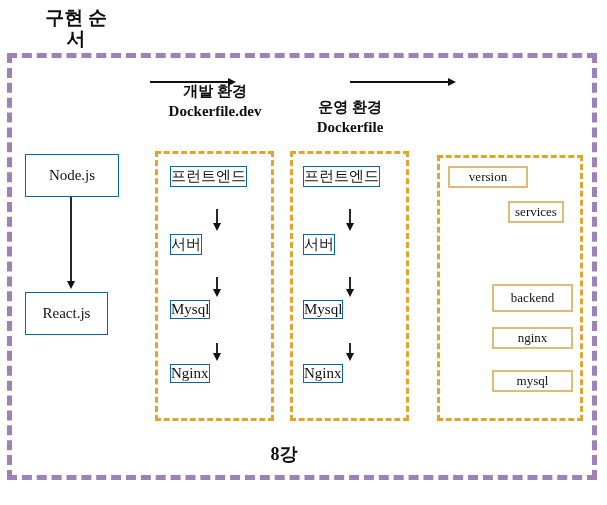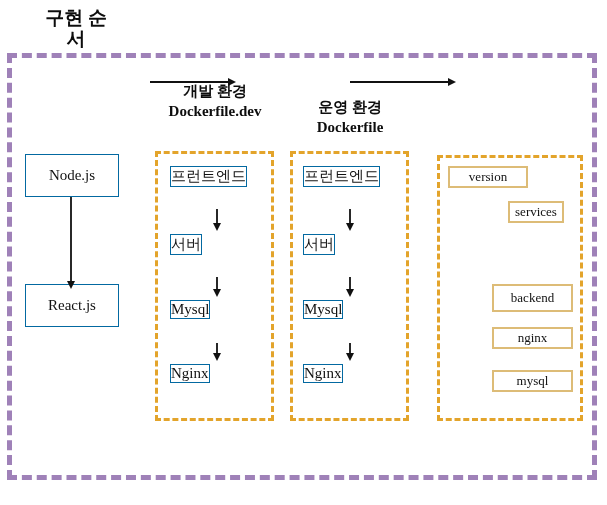--- a/index.html
+++ b/index.html
@@ -34,21 +34,21 @@
   }
   .sub-dev{left:153px;top:81px;width:124px;}
   .sub-prod{left:288px;top:97px;width:124px;}
 
   .flow-box{
     display:flex;align-items:center;justify-content:center;
     background:#ffffff;border:1px solid #0369a1;
     font-size:15px;color:#111;box-sizing:border-box;
   }
   .node-js{left:25px;top:154px;width:94px;height:43px;}
-  .react-js{left:25px;top:284px;width:94px;height:43px;}
+  .react-js{left:25px;top:292px;width:83px;height:43px;}
 
   .dashed-container{
     border:3px dashed #E3A42B;box-sizing:border-box;background:transparent;
   }
   .dev-container{left:155px;top:151px;width:119px;height:270px;}
   .prod-container{left:290px;top:151px;width:119px;height:270px;}
   .compose-container{left:437px;top:155px;width:146px;height:266px;}
   .col-b1{left:170px;top:166px;}
   .col-b2{left:170px;top:234px;}
   .col-b3{left:170px;top:300px;}
@@ -108,20 +108,21 @@
   <div class="abs flow-box col2-b3">Mysql</div>
   <div class="abs flow-box col2-b4">Nginx</div>
 
   <div class="abs dashed-container compose-container"></div>
   <div class="key-box key-version">version</div>
   <div class="key-box key-services">services</div>
   <div class="key-box key-backend">backend</div>
   <div class="key-box key-nginx">nginx</div>
   <div class="key-box key-mysql">mysql</div>
 
+  <div class="abs footer-label center">8강</div>
 
   <svg class="abs arrows" viewBox="0 0 607 505" xmlns="http://www.w3.org/2000/svg">
     <defs>
       <marker id="ah" markerWidth="9" markerHeight="8" refX="1" refY="4" orient="auto" markerUnits="userSpaceOnUse">
         <path d="M0,0 L8,4 L0,8 z" fill="#111"></path>
       </marker>
     </defs>
     <g stroke="#111" stroke-width="1.8" fill="none">
       <line x1="150" y1="82" x2="229" y2="82" marker-end="url(#ah)"></line>
       <line x1="350" y1="82" x2="449" y2="82" marker-end="url(#ah)"></line>

